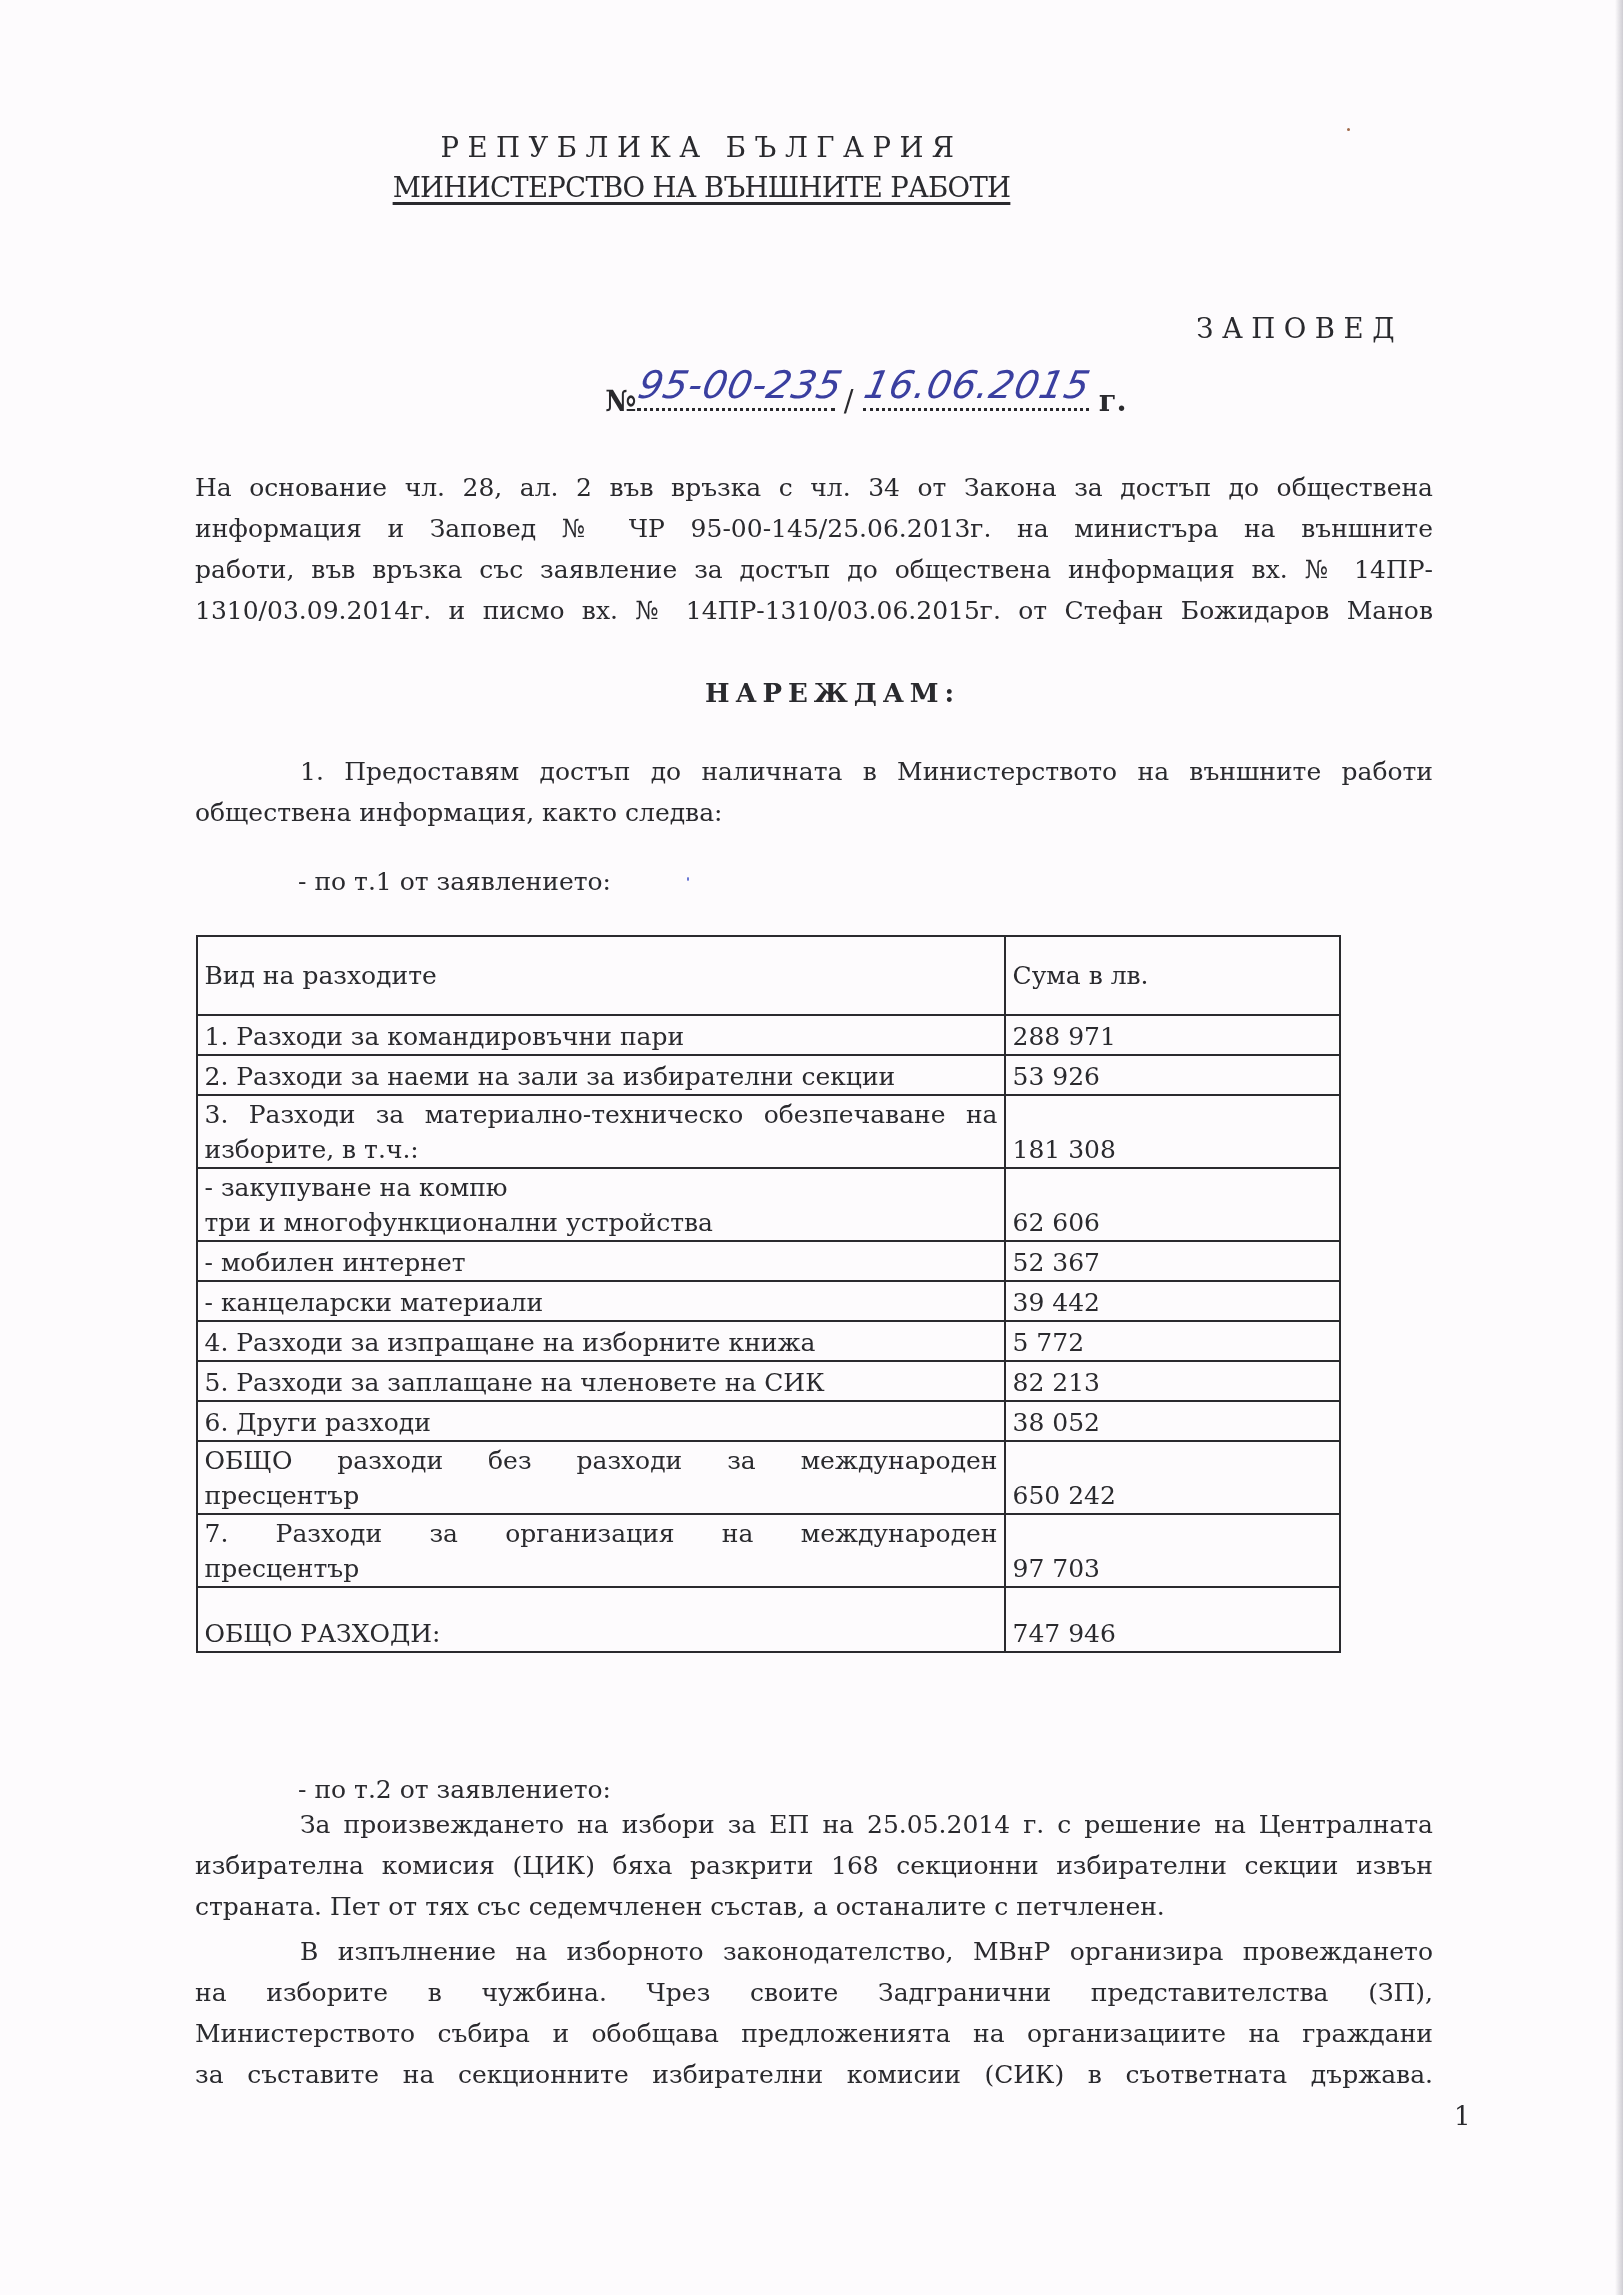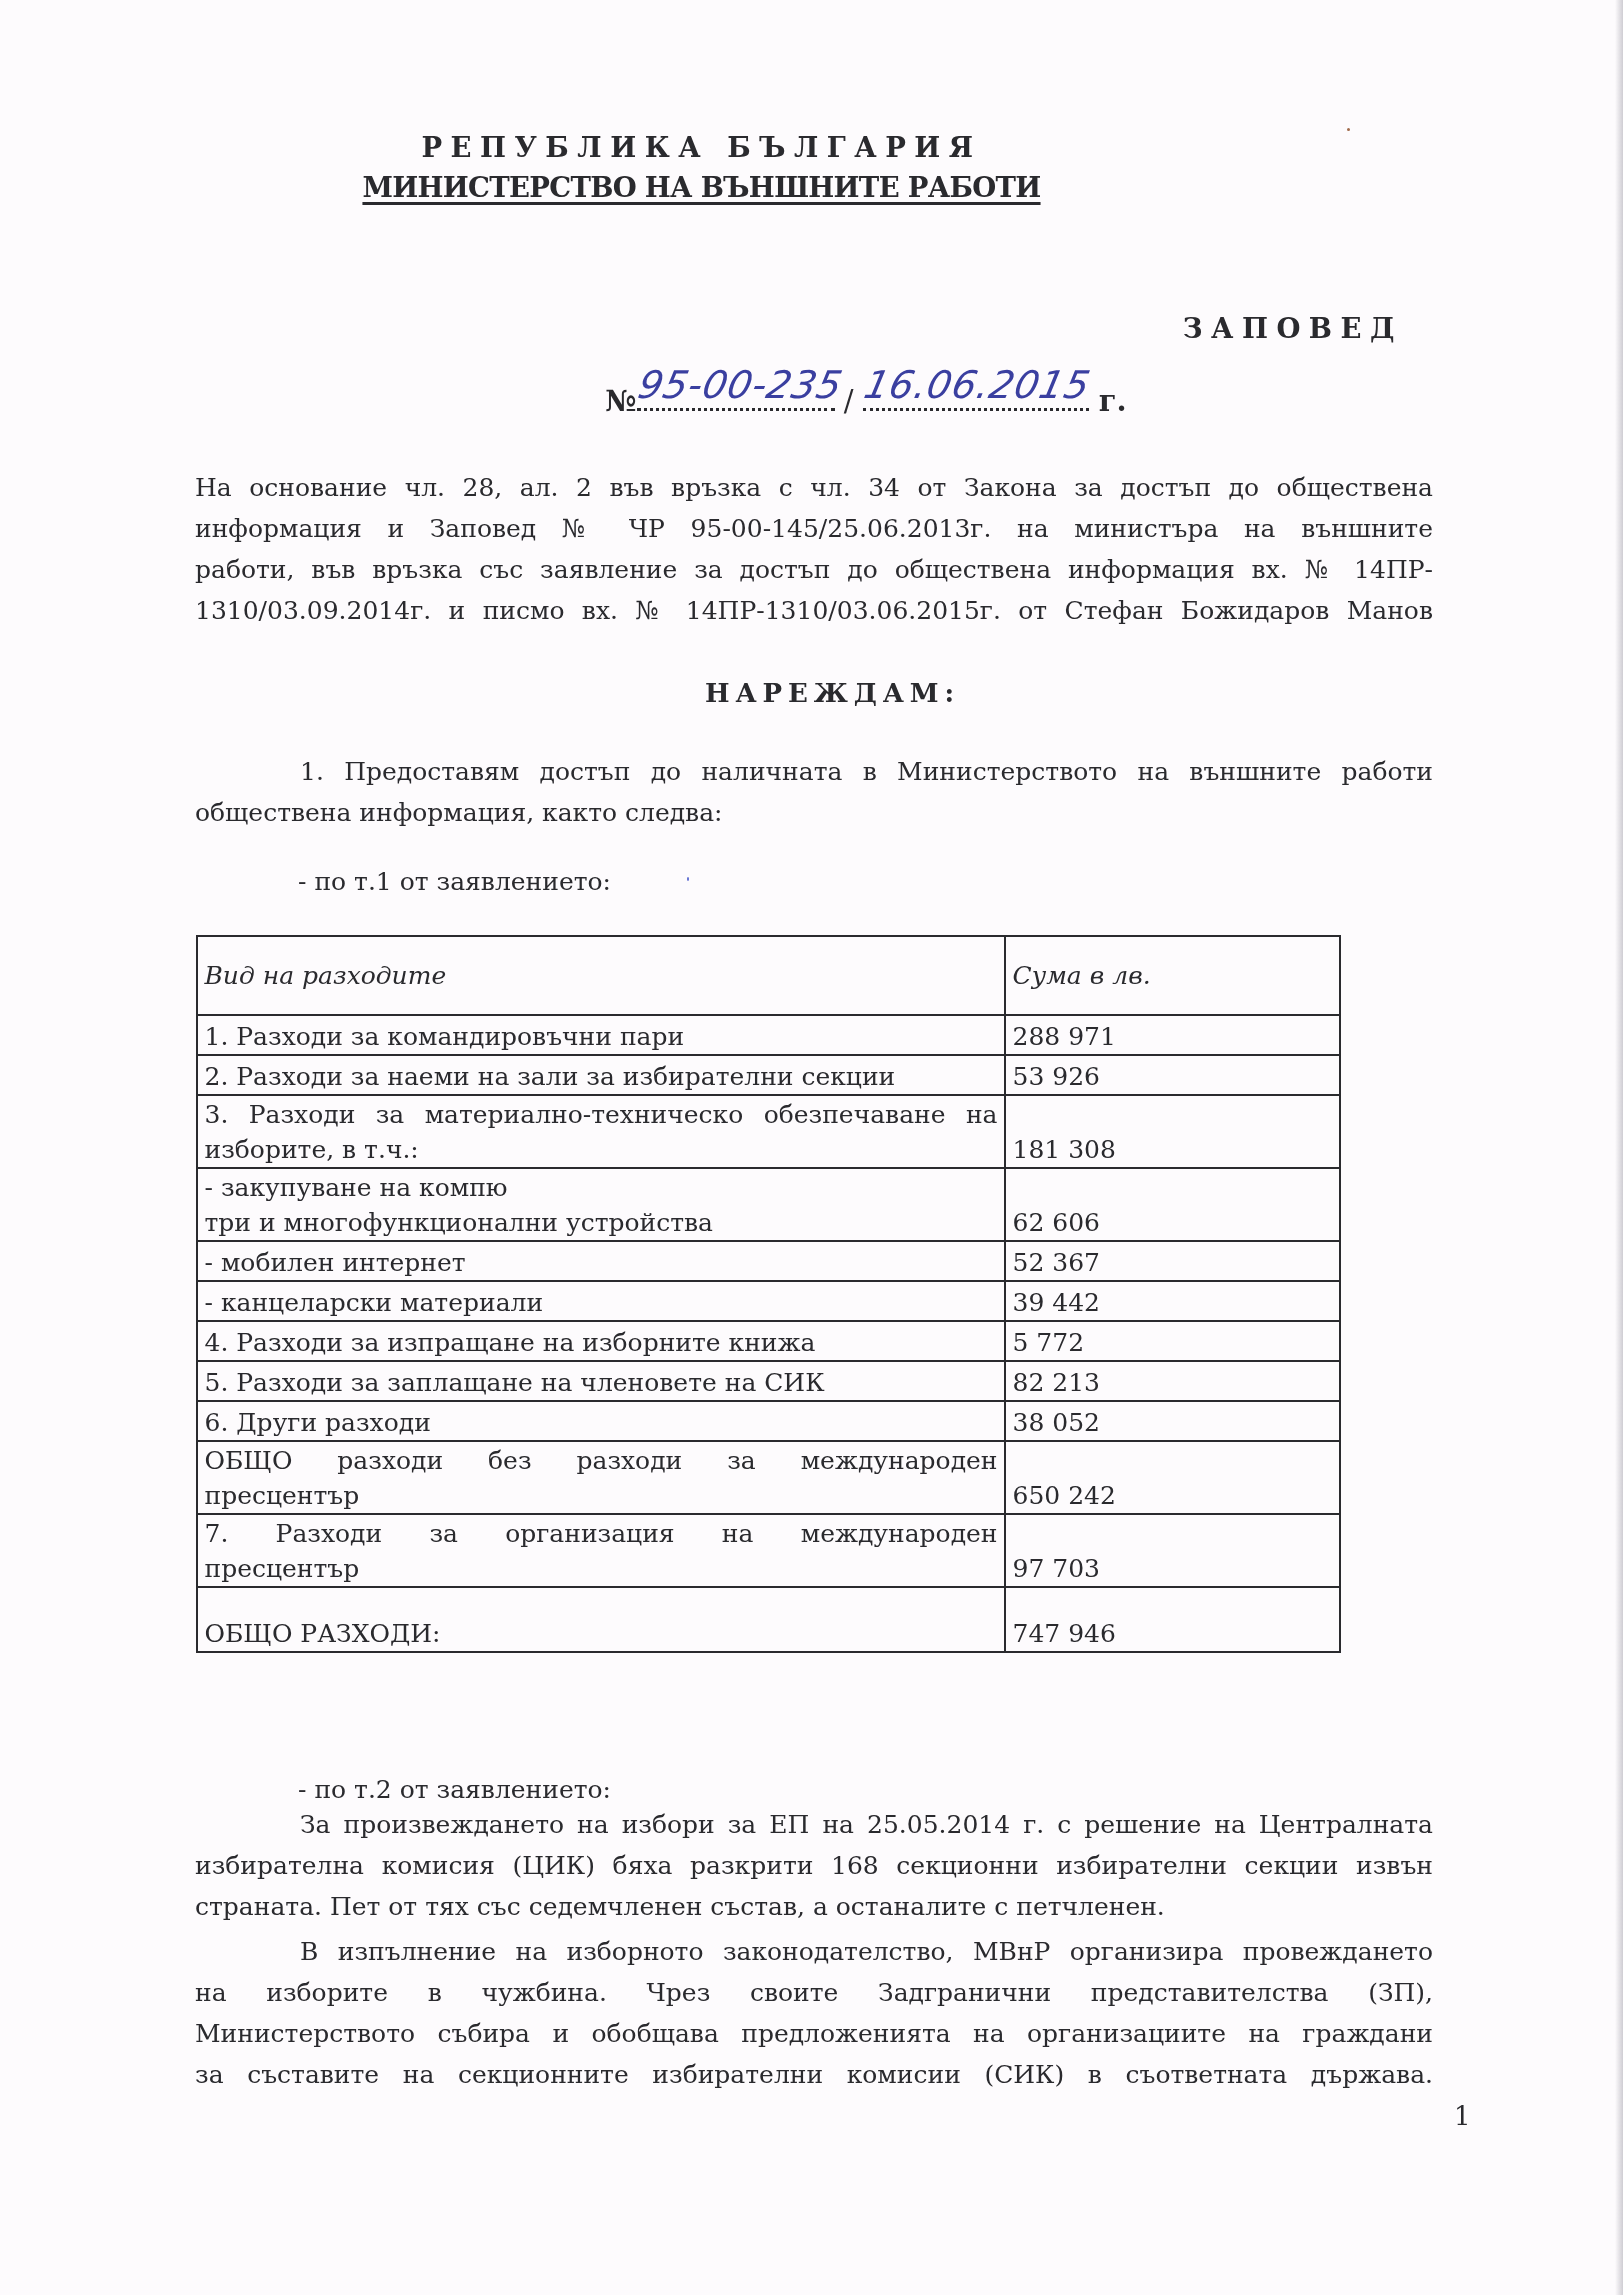--- a/index.html
+++ b/index.html
@@ -10,21 +10,21 @@
     overflow: hidden;
     font-family: "DejaVu Serif", "Liberation Serif", serif;
     color: #2a2a2e;
   }
   .page-edge {
     position: absolute; top: 0; right: 0; width: 7.9px; height: 2295px;
     background: linear-gradient(to right, #fdfbfd, #cfcdd3);
   }
   .hdr {
     position: absolute; left: 0; width: 1403px; text-align: center;
-    font-weight: bold; font-size: 27.5px;
+    font-weight: normal; font-size: 27.5px;
   }
   .republic { top: 131px; letter-spacing: 8.5px; }
   .ministry { top: 171px; text-decoration: underline; text-decoration-thickness: 2.6px; text-underline-offset: 5.2px; letter-spacing: -0.7px; }
   .order-title { top: 312px; letter-spacing: 8.5px; text-align: right; }
   .order-no {
     position: absolute; top: 384px; left: 605px; font-size: 29px; font-weight: bold;
     white-space: nowrap;
   }
   .order-no .fill {
     display: inline-block; border-bottom: 3.3px dotted #2a2a2e; position: relative;
@@ -57,21 +57,21 @@
     position: absolute; top: 935px; left: 196px; width: 1145px;
     border-collapse: collapse; font-size: 25px;
   }
   table.costs td {
     border: 2px solid #2a2a2e; padding: 0 6.5px; vertical-align: bottom;
     line-height: 35px;
   }
   table.costs td.c1 { width: 793px; }
   table.costs td.just { text-align: justify; text-align-last: left; }
   table.costs td.just .jl { display: block; text-align-last: justify; }
-  table.costs tr.h td { height: 77px; vertical-align: middle; font-style: italic; }
+  table.costs tr.h td { height: 77px; vertical-align: middle; }
   table.costs tr.r1 td { height: 38px; }
   table.costs tr.r2 td { height: 71px; }
   table.costs tr.tot td { height: 63px; }
   .sub2 { position: absolute; top: 1775px; left: 298px; font-size: 25px; }
   .para2 { top: 1804px; }
   .para2 .indent, .para3 .indent { padding-left: 105px; }
   .para3 { top: 1931px; }
   .page-num { position: absolute; top: 2101px; left: 1454px; font-size: 26px; }
   .speck { position: absolute; border-radius: 50%; }
 </style>

